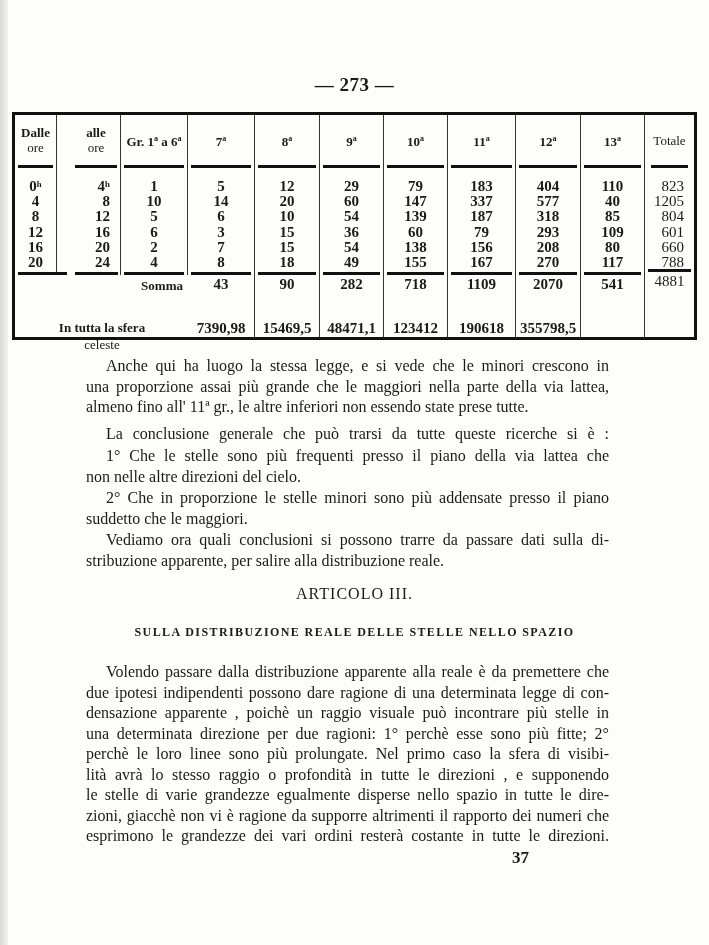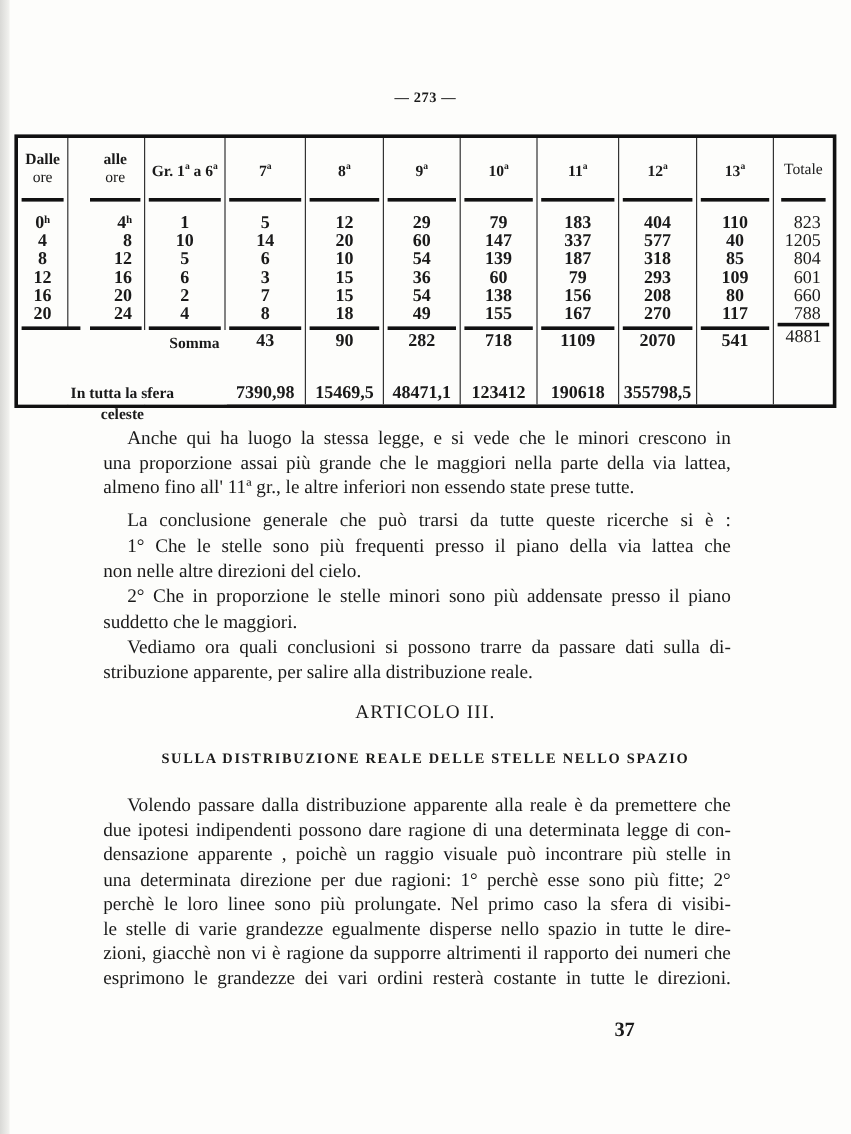--- a/index.html
+++ b/index.html
@@ -8,21 +8,21 @@
     background: #fdfdfb;
     font-family: "Liberation Serif", "DejaVu Serif", serif;
     color: #1a1a1a;
   }
   .page-edge {
     position: absolute; left: 0; top: 0; width: 8px; height: 945px;
     background: linear-gradient(to right, #d9d9d6, #f3f3f0);
   }
   .page-header {
     position: absolute; top: 74px; left: 0; width: 709px; text-align: center;
-    font-size: 12px; font-weight: bold; letter-spacing: 0.5px;
+    font-size: 19px; font-weight: bold; letter-spacing: 0.5px;
   }
   
   .tbl {
     position: absolute; left: 12px; top: 112px; width: 685px; height: 228px;
     border-top: 3px solid #111; border-bottom: 3px solid #111;
     border-left: 3px solid #111; border-right: 3px solid #111;
     box-sizing: border-box;
   }
   .col {
     position: absolute; top: 0; bottom: 0; border-right: 1px solid #333;
@@ -281,21 +281,21 @@
     </div>
     <div class="sum-rule" style="top:154px"></div>
     <div class="sum-val" style="font-weight:normal;top:158px">4881</div>
   </div>
 
   <div class="sum-rule" style="left:3px;width:49px;"></div>
   <div class="sum-rule" style="left:60px;width:43px;"></div>
   <div class="sum-divider" style="top:160px;height:62px;"></div>
   <div class="sum-label">Somma</div>
   <div class="sphere-label">
-    <span>In tutta la sfera</span><br><span style="font-weight:bold">celeste</span>
+    <span>In tutta la sfera</span><br><span style="font-weight:normal">celeste</span>
   </div>
 </div>
 
 <div class="para" style="top:356px;">
   <span class="line" style="padding-left:20px;">Anche qui ha luogo la stessa legge, e si vede che le minori crescono in</span>
   <span class="line">una proporzione assai più grande che le maggiori nella parte della via lattea,</span>
   <span class="line endl">almeno fino all' 11ª gr., le altre inferiori non essendo state prese tutte.</span>
 </div>
 
 <div class="para" style="top:424px;">
@@ -319,18 +319,19 @@
 
 <div class="heading" style="top:585px;">ARTICOLO III.</div>
 <div class="subheading" style="top:625px;">SULLA DISTRIBUZIONE REALE DELLE STELLE NELLO SPAZIO</div>
 
 <div class="para" style="top:662px;">
   <span class="line" style="padding-left:20px;">Volendo passare dalla distribuzione apparente alla reale è da premettere che</span>
   <span class="line">due ipotesi indipendenti possono dare ragione di una determinata legge di con-</span>
   <span class="line">densazione apparente , poichè un raggio visuale può incontrare più stelle in</span>
   <span class="line">una determinata direzione per due ragioni: 1° perchè esse sono più fitte; 2°</span>
   <span class="line">perchè le loro linee sono più prolungate. Nel primo caso la sfera di visibi-</span>
+  <span class="line">lità avrà lo stesso raggio o profondità in tutte le direzioni , e supponendo</span>
   <span class="line">le stelle di varie grandezze egualmente disperse nello spazio in tutte le dire-</span>
   <span class="line">zioni, giacchè non vi è ragione da supporre altrimenti il rapporto dei numeri che</span>
   <span class="line">esprimono le grandezze dei vari ordini resterà costante in tutte le direzioni.</span>
 </div>
 
 <div class="sig">37</div>
 
 </body></html>

